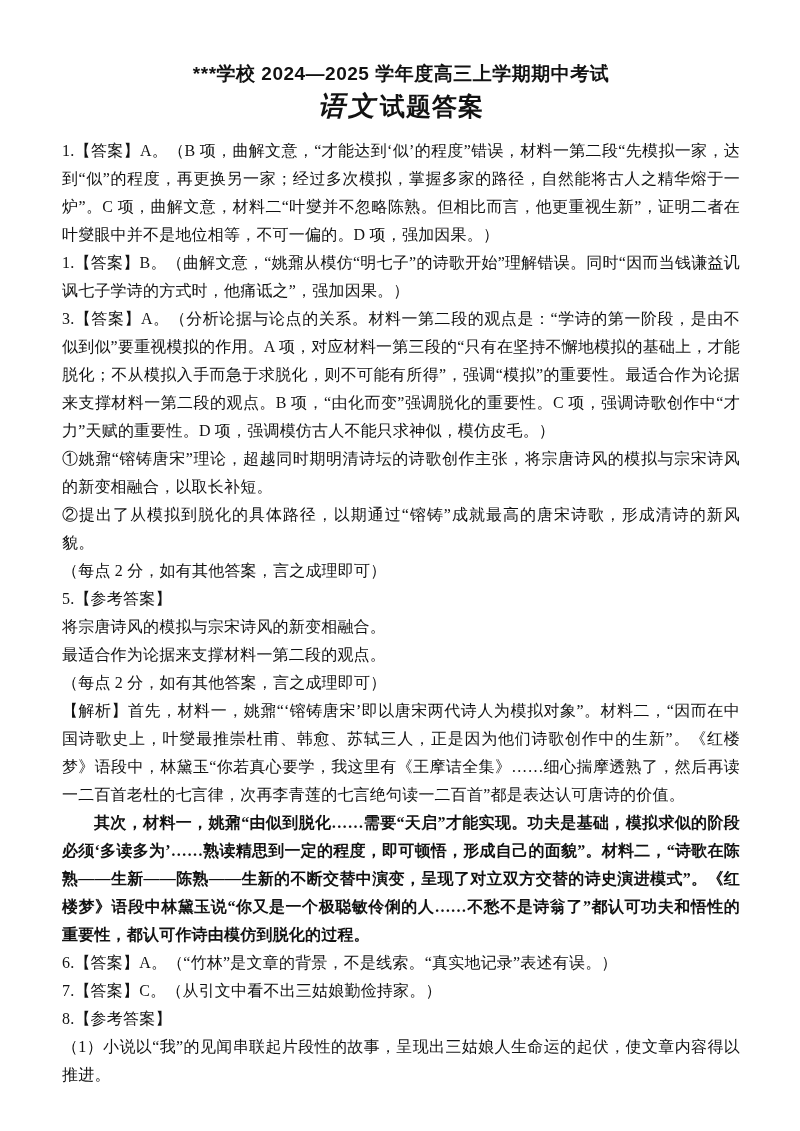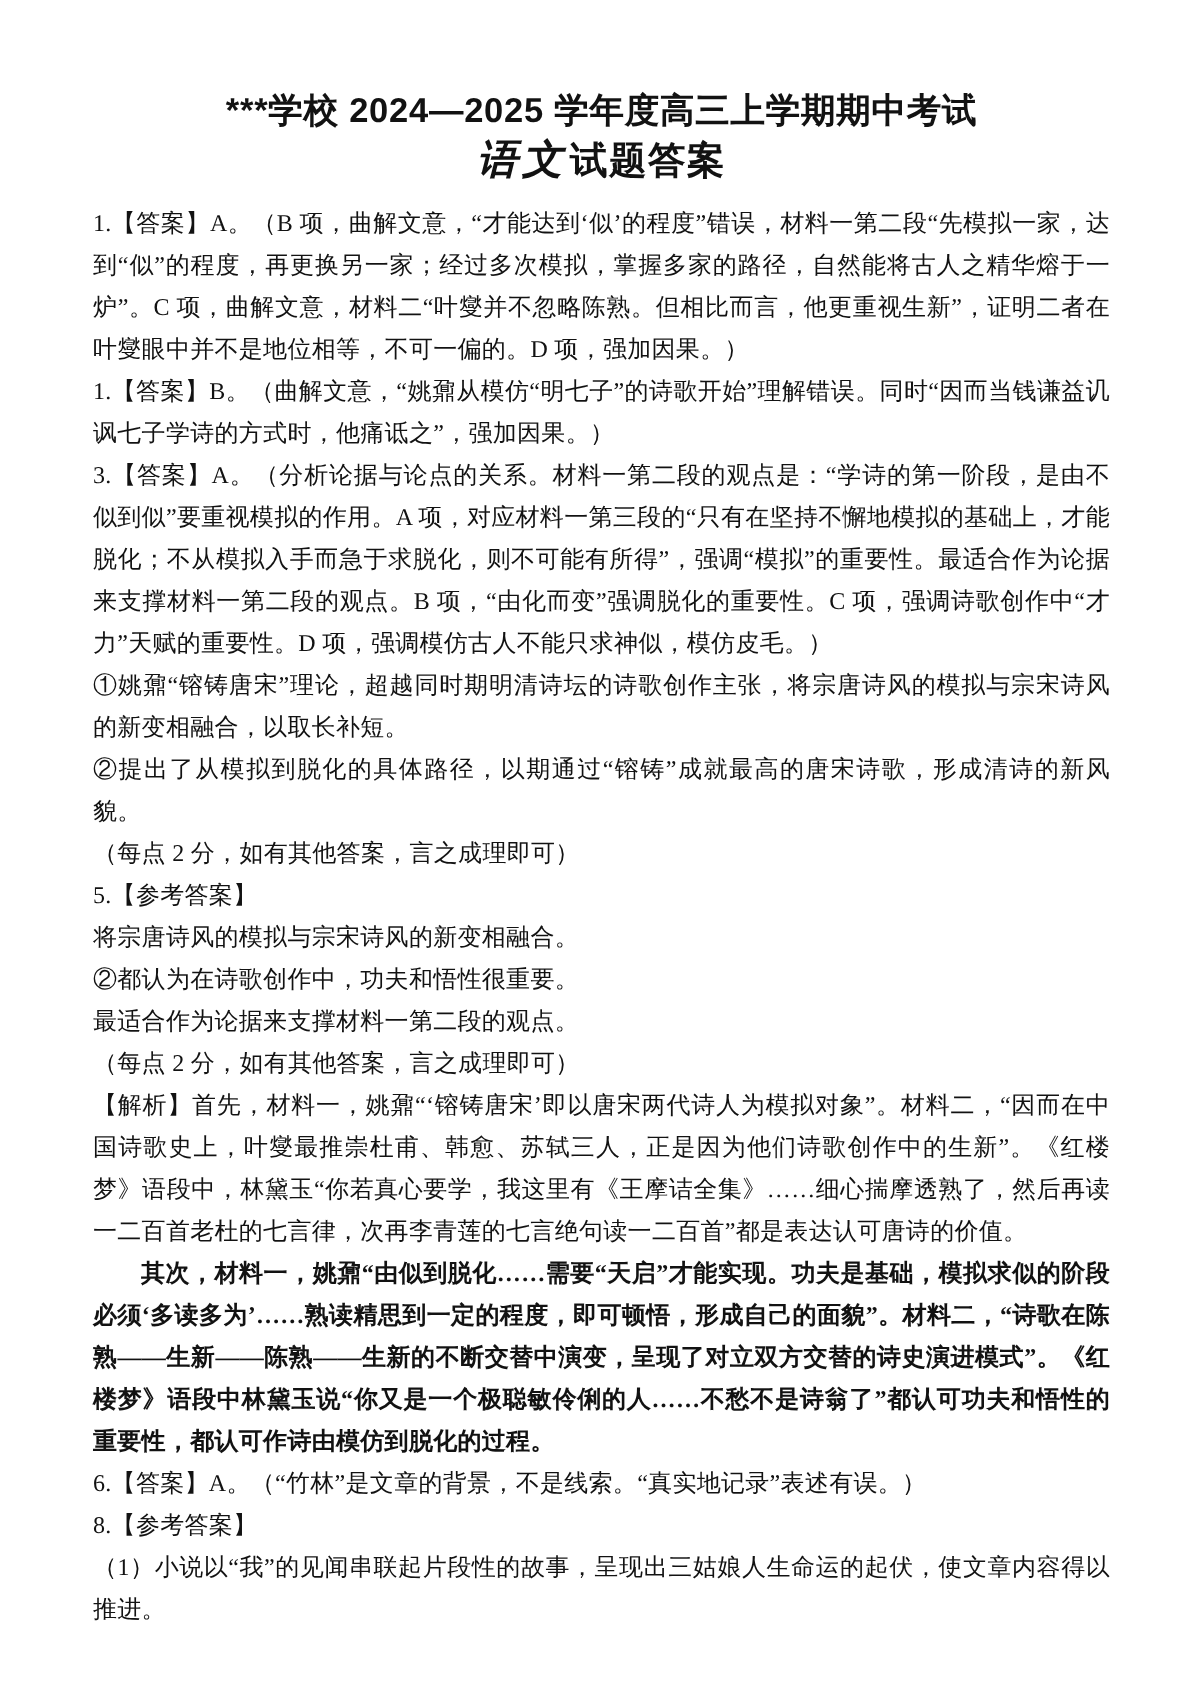--- a/index.html
+++ b/index.html
@@ -20,31 +20,31 @@
     height: 1131px;
     padding: 58px 60px 0 62px;
     background: #ffffff;
   }
   .title-block {
     text-align: center;
     font-family: "Liberation Sans", "DejaVu Sans", sans-serif;
     font-weight: bold;
   }
   .title-line1 {
-    font-size: 23px;
+    font-size: 19px;
     line-height: 31px;
     letter-spacing: 0.5px;
   }
   .title-line2 {
     font-size: 25px;
     line-height: 35px;
     letter-spacing: 1px;
   }
   .subject-calli {
-    font-family: Liberation Serif, serif;
+    font-family: Liberation Mono, monospace;
     font-style: italic;
     font-weight: 900;
     font-size: 27px;
     letter-spacing: 3px;
     margin-right: 2px;
   }
   .doc-body {
     margin-top: 11px;
     font-size: 16px;
     line-height: 28px;
@@ -72,23 +72,23 @@
 
   <div class="doc-body">
     <p>1.【答案】A。（B 项，曲解文意，“才能达到‘似’的程度”错误，材料一第二段“先模拟一家，达到“似”的程度，再更换另一家；经过多次模拟，掌握多家的路径，自然能将古人之精华熔于一炉”。C 项，曲解文意，材料二“叶燮并不忽略陈熟。但相比而言，他更重视生新”，证明二者在叶燮眼中并不是地位相等，不可一偏的。D 项，强加因果。）</p>
     <p>1.【答案】B。（曲解文意，“姚鼐从模仿“明七子”的诗歌开始”理解错误。同时“因而当钱谦益讥讽七子学诗的方式时，他痛诋之”，强加因果。）</p>
     <p>3.【答案】A。（分析论据与论点的关系。材料一第二段的观点是：“学诗的第一阶段，是由不似到似”要重视模拟的作用。A 项，对应材料一第三段的“只有在坚持不懈地模拟的基础上，才能脱化；不从模拟入手而急于求脱化，则不可能有所得”，强调“模拟”的重要性。最适合作为论据来支撑材料一第二段的观点。B 项，“由化而变”强调脱化的重要性。C 项，强调诗歌创作中“才力”天赋的重要性。D 项，强调模仿古人不能只求神似，模仿皮毛。）</p>
     <p>①姚鼐“镕铸唐宋”理论，超越同时期明清诗坛的诗歌创作主张，将宗唐诗风的模拟与宗宋诗风的新变相融合，以取长补短。</p>
     <p>②提出了从模拟到脱化的具体路径，以期通过“镕铸”成就最高的唐宋诗歌，形成清诗的新风貌。</p>
     <p>（每点 2 分，如有其他答案，言之成理即可）</p>
     <p>5.【参考答案】</p>
     <p>将宗唐诗风的模拟与宗宋诗风的新变相融合。</p>
-    <p>②都认为在诗歌创作中，功夫和悟性很重要。</p>
     <p>最适合作为论据来支撑材料一第二段的观点。</p>
     <p>（每点 2 分，如有其他答案，言之成理即可）</p>
     <p>【解析】首先，材料一，姚鼐“‘镕铸唐宋’即以唐宋两代诗人为模拟对象”。材料二，“因而在中国诗歌史上，叶燮最推崇杜甫、韩愈、苏轼三人，正是因为他们诗歌创作中的生新”。《红楼梦》语段中，林黛玉“你若真心要学，我这里有《王摩诘全集》……细心揣摩透熟了，然后再读一二百首老杜的七言律，次再李青莲的七言绝句读一二百首”都是表达认可唐诗的价值。</p>
     <p class="indent2">其次，材料一，姚鼐“由似到脱化……需要“天启”才能实现。功夫是基础，模拟求似的阶段必须‘多读多为’……熟读精思到一定的程度，即可顿悟，形成自己的面貌”。材料二，“诗歌在陈熟——生新——陈熟——生新的不断交替中演变，呈现了对立双方交替的诗史演进模式”。《红楼梦》语段中林黛玉说“你又是一个极聪敏伶俐的人……不愁不是诗翁了”都认可功夫和悟性的重要性，都认可作诗由模仿到脱化的过程。</p>
     <p>6.【答案】A。（“竹林”是文章的背景，不是线索。“真实地记录”表述有误。）</p>
+    <p>7.【答案】C。（从引文中看不出三姑娘勤俭持家。）</p>
     <p>8.【参考答案】</p>
     <p>（1）小说以“我”的见闻串联起片段性的故事，呈现出三姑娘人生命运的起伏，使文章内容得以推进。</p>
   </div>
 
 </div>
 
 </body></html>

